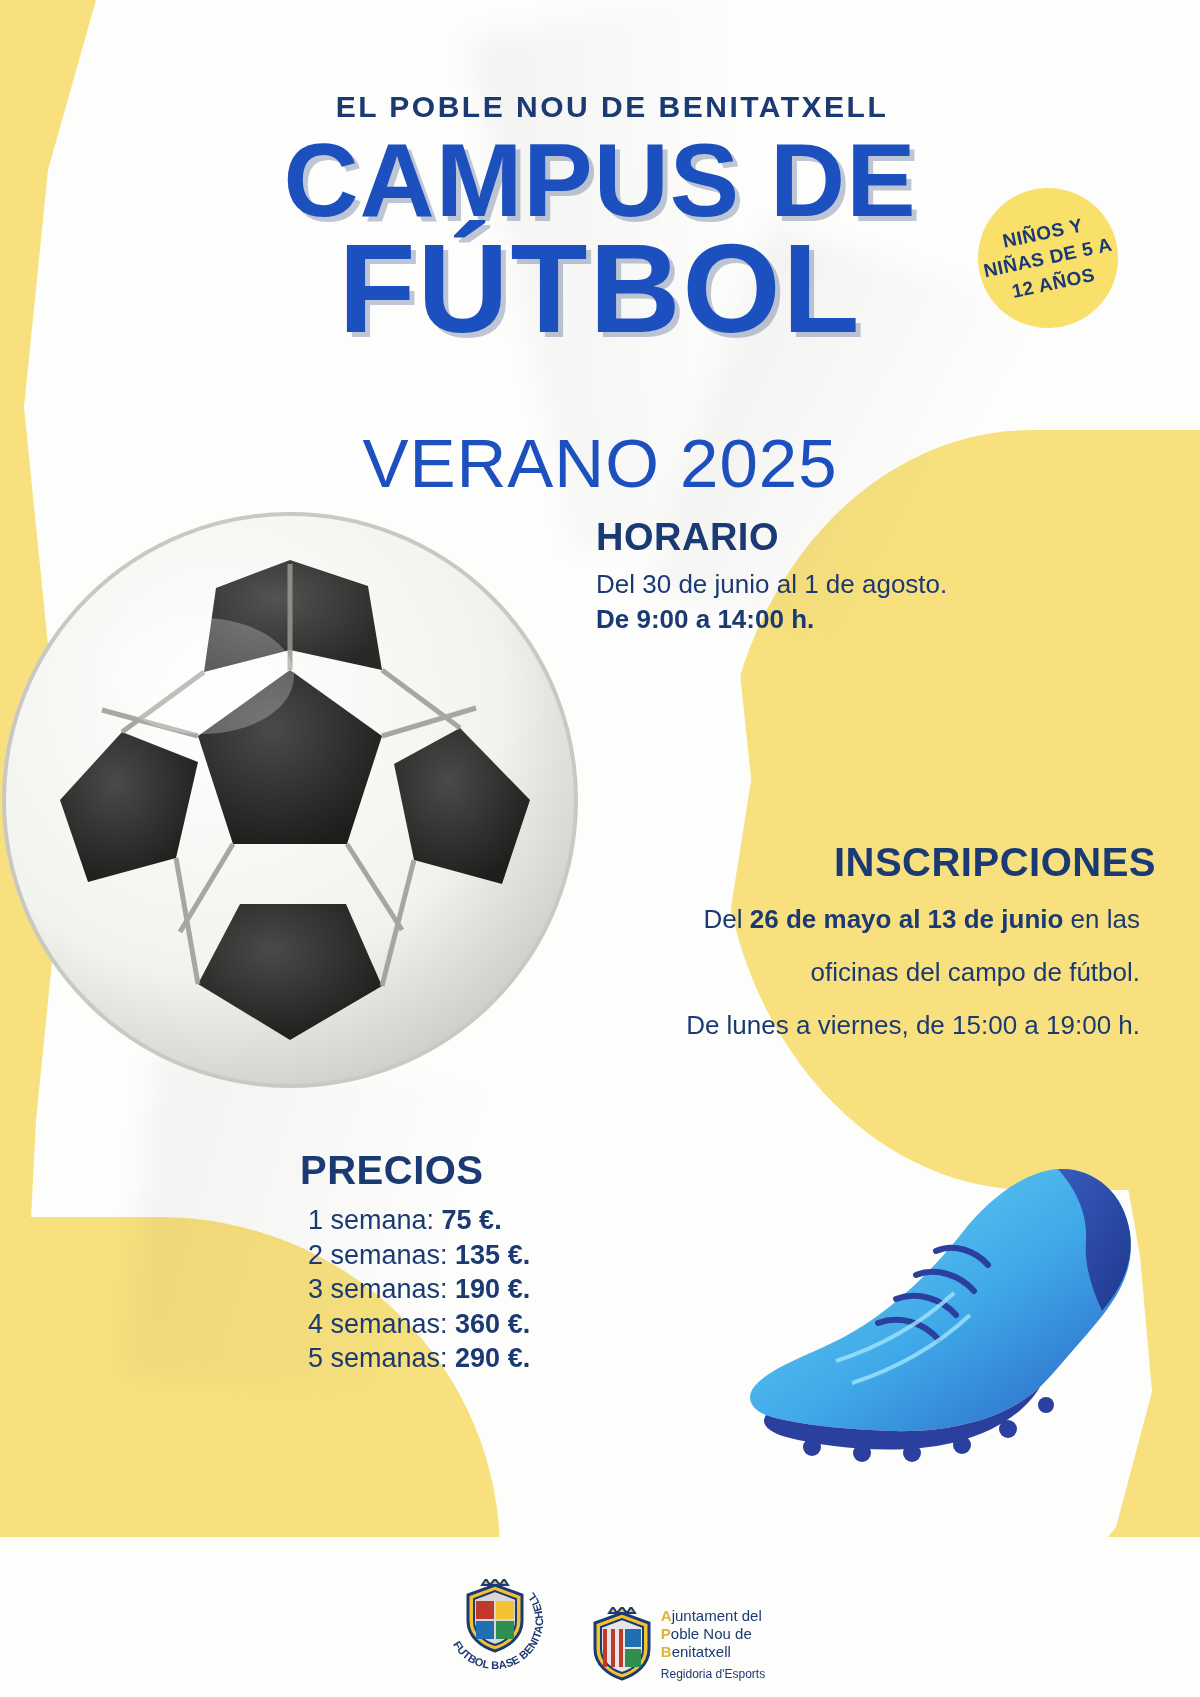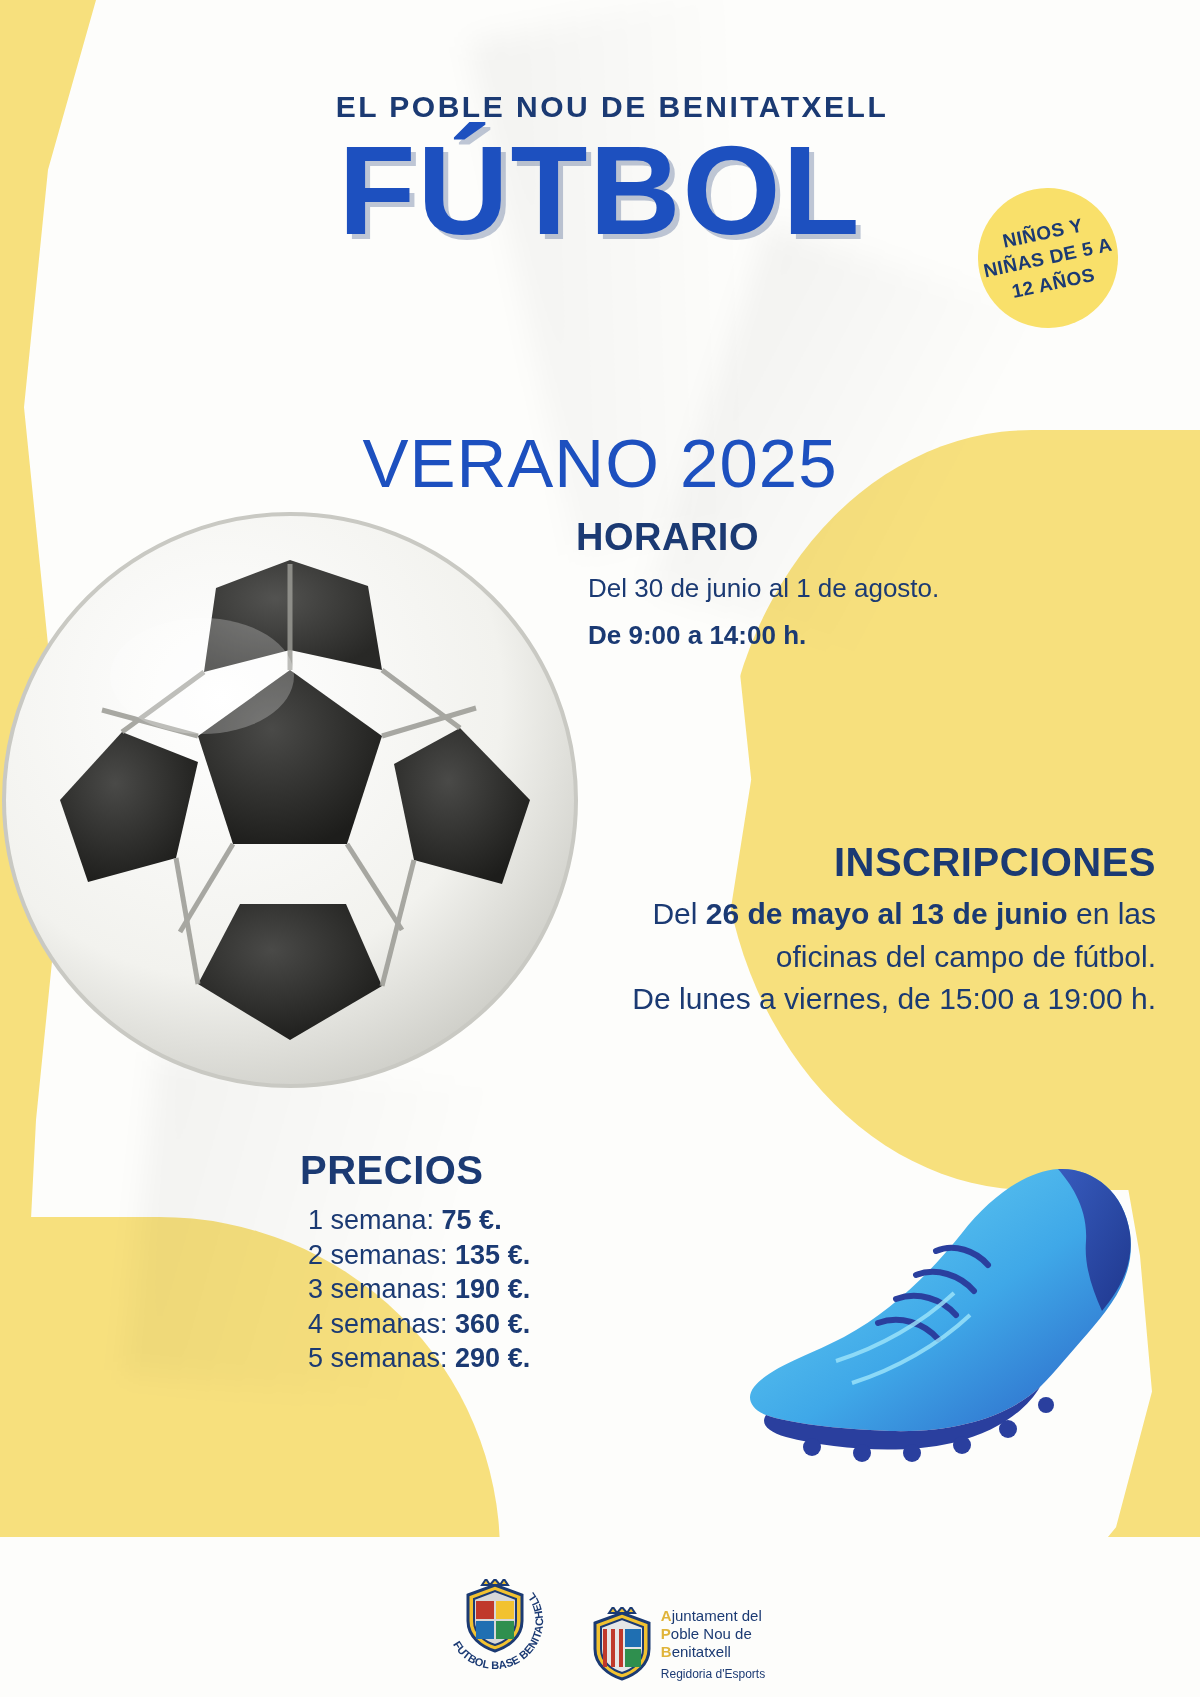--- a/index.html
+++ b/index.html
@@ -150,35 +150,35 @@
   .block-h {
     color: #1b3a73;
     font-weight: bold;
     letter-spacing: 0.5px;
   }
   .block-p {
     color: #1b3a73;
   }
   .horario {
     position: absolute;
-    left: 576px; top: 516px;
+    left: 596px; top: 516px;
     width: 520px;
   }
   .horario h2 { margin: 0 0 8px 0; font-size: 38px; }
-  .horario p  { margin: 12px; font-size: 26px; line-height: 1.35; }
+  .horario p  { margin: 0; font-size: 26px; line-height: 1.35; }
   .strong { font-weight: bold; }
 
   .inscripciones {
     position: absolute;
     right: 44px; top: 840px;
     width: 640px;
     text-align: right;
   }
   .inscripciones h2 { margin: 0 0 8px 0; font-size: 40px; }
-  .inscripciones p  { margin: 0; font-size: 30px; line-height: 1.42; }
+  .inscripciones p  { margin: 16px; font-size: 26px; line-height: 1.42; }
 
   .precios {
     position: absolute;
     left: 300px; top: 1148px;
     width: 420px;
   }
   .precios h2 { margin: 0 0 10px 0; font-size: 40px; }
   .precios ul { margin: 8px; padding: 0; list-style: none; }
   .precios li {
     font-size: 27px;
@@ -240,20 +240,21 @@
   <div class="bg-white-main"></div>
   <div class="bg-yellow-right"></div>
   <div class="bg-yellow-bottomleft"></div>
   <div class="bg-fabric-1"></div>
   <div class="bg-fabric-2"></div>
   <div class="bg-fabric-3"></div>
   <div class="bg-bottom-bar"></div>
 
   <div class="kicker">EL POBLE NOU DE BENITATXELL</div>
   <div class="title-main">
+    <span>CAMPUS DE</span>
     <span class="title-line2">FÚTBOL</span>
   </div>
   <div class="subtitle">VERANO 2025</div>
 
   <div class="age-badge">
     <div class="age-badge-text">NIÑOS Y NIÑAS DE 5 A 12 AÑOS</div>
   </div>
 
   <div class="ball">
     <svg viewBox="0 0 600 600" width="600" height="600" aria-hidden="true">

